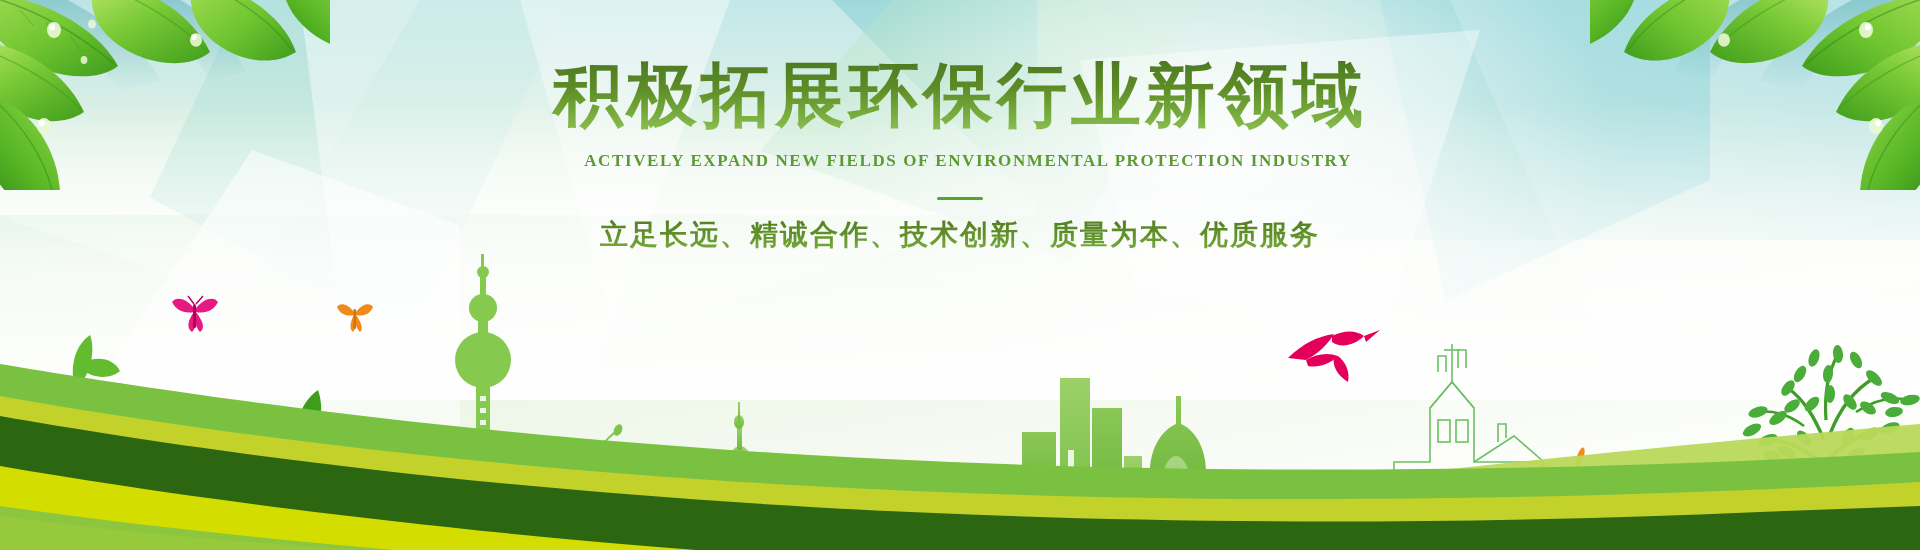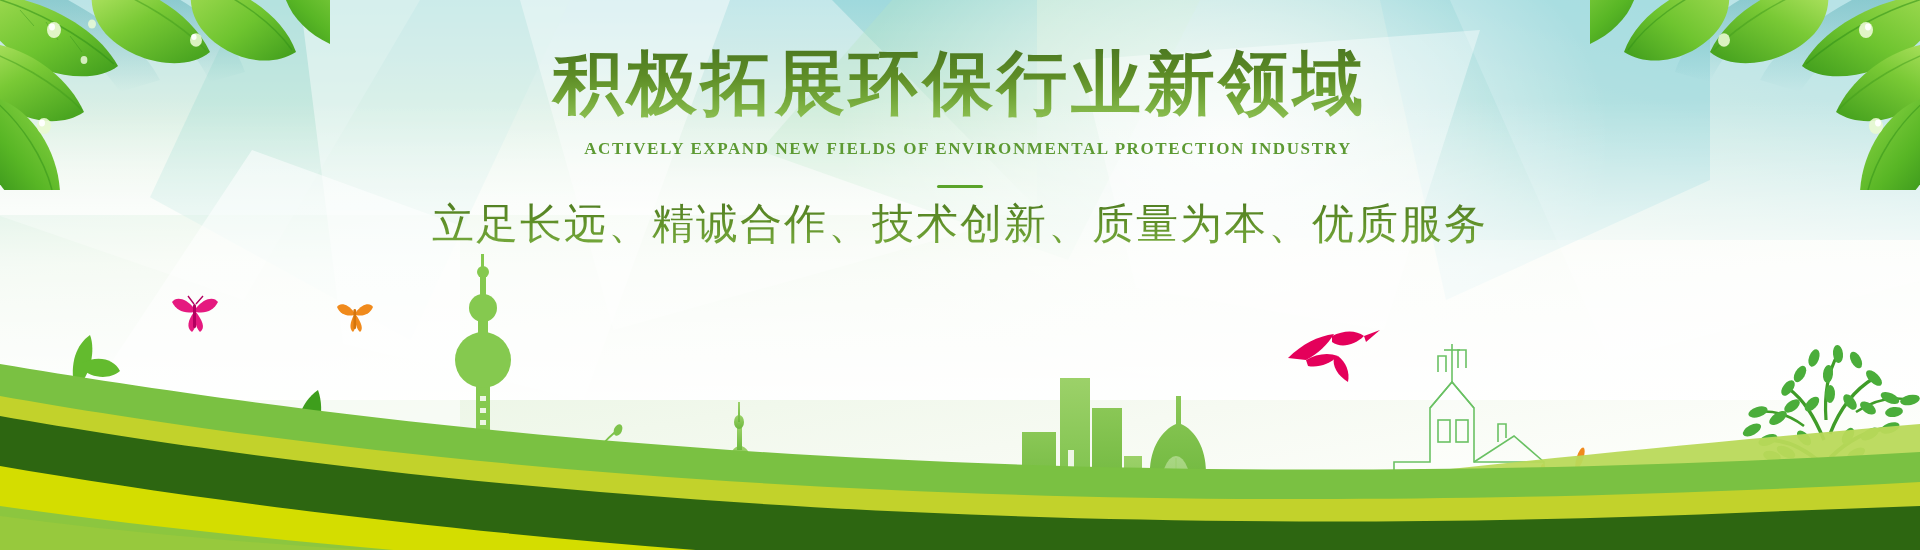--- a/index.html
+++ b/index.html
@@ -56,37 +56,37 @@
   .leaves.right{right:0;transform:scaleX(-1);}
 
   
   .textwrap{
     position:absolute;left:0;top:46px;width:100%;
     text-align:center;z-index:40;
   }
   .headline{
     font-family:"Liberation Serif","DejaVu Serif",serif;
     font-size:70px;font-weight:700;letter-spacing:4px;
-    line-height:1;margin:3px;
+    line-height:1;margin:15px;
     background:linear-gradient(180deg,#4d7a22 0%,#5d8c26 38%,#74a83a 72%,#8cbf52 100%);
     -webkit-background-clip:text;background-clip:text;
     color:transparent;-webkit-text-fill-color:transparent;
     text-shadow:none;
   }
   .subline{
     font-family:"Liberation Serif","DejaVu Serif",serif;
     font-size:17px;font-weight:700;letter-spacing:1.6px;
     color:#5d9a33;margin:20px 0 0 16px;
   }
   .divider{
     width:46px;height:3px;background:#5aa32a;margin:26px auto 0 auto;border-radius:2px;
   }
   .tagline{
     font-family:"Liberation Serif","DejaVu Serif",serif;
-    font-size:42px;font-weight:400;letter-spacing:2px;margin:8px 0 0 0;
+    font-size:28px;font-weight:700;letter-spacing:2px;margin:16px 0 0 0;
     background:linear-gradient(180deg,#4d7a22 0%,#5f8f28 45%,#7cb143 100%);
     -webkit-background-clip:text;background-clip:text;
     color:transparent;-webkit-text-fill-color:transparent;
   }
 
   
   .scenery{position:absolute;left:0;bottom:0;width:1920px;height:300px;z-index:20;}
   .waves{position:absolute;left:0;bottom:0;width:1920px;height:230px;z-index:30;}
 </style>
 </head>

